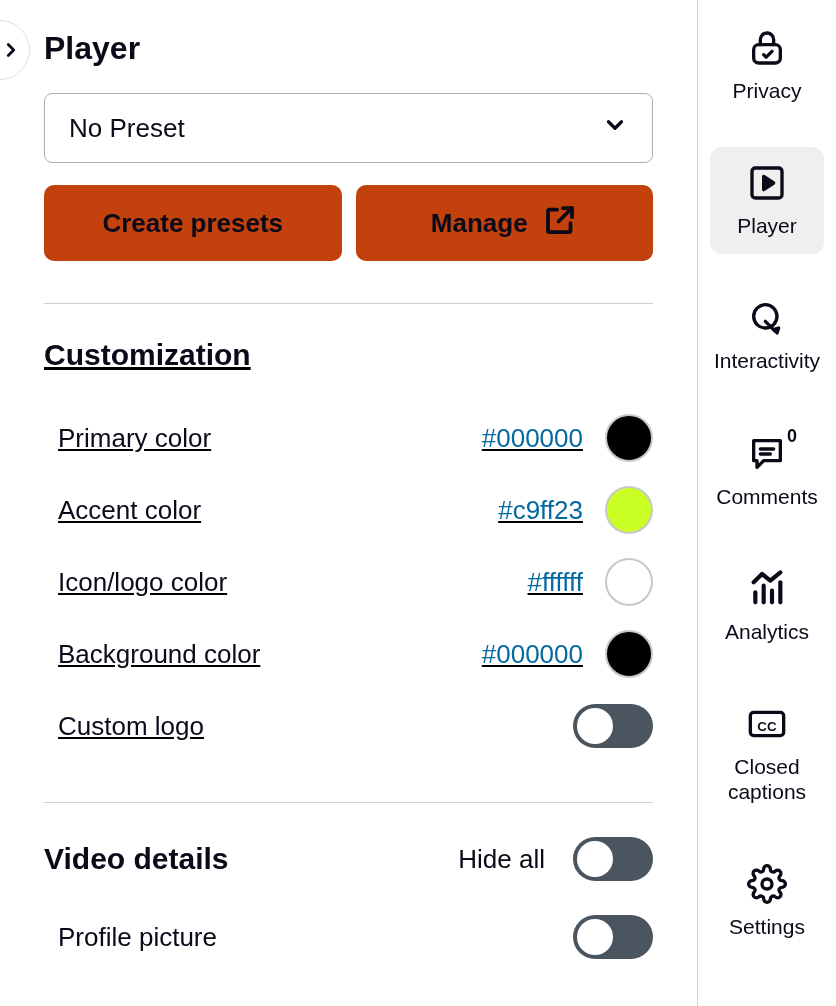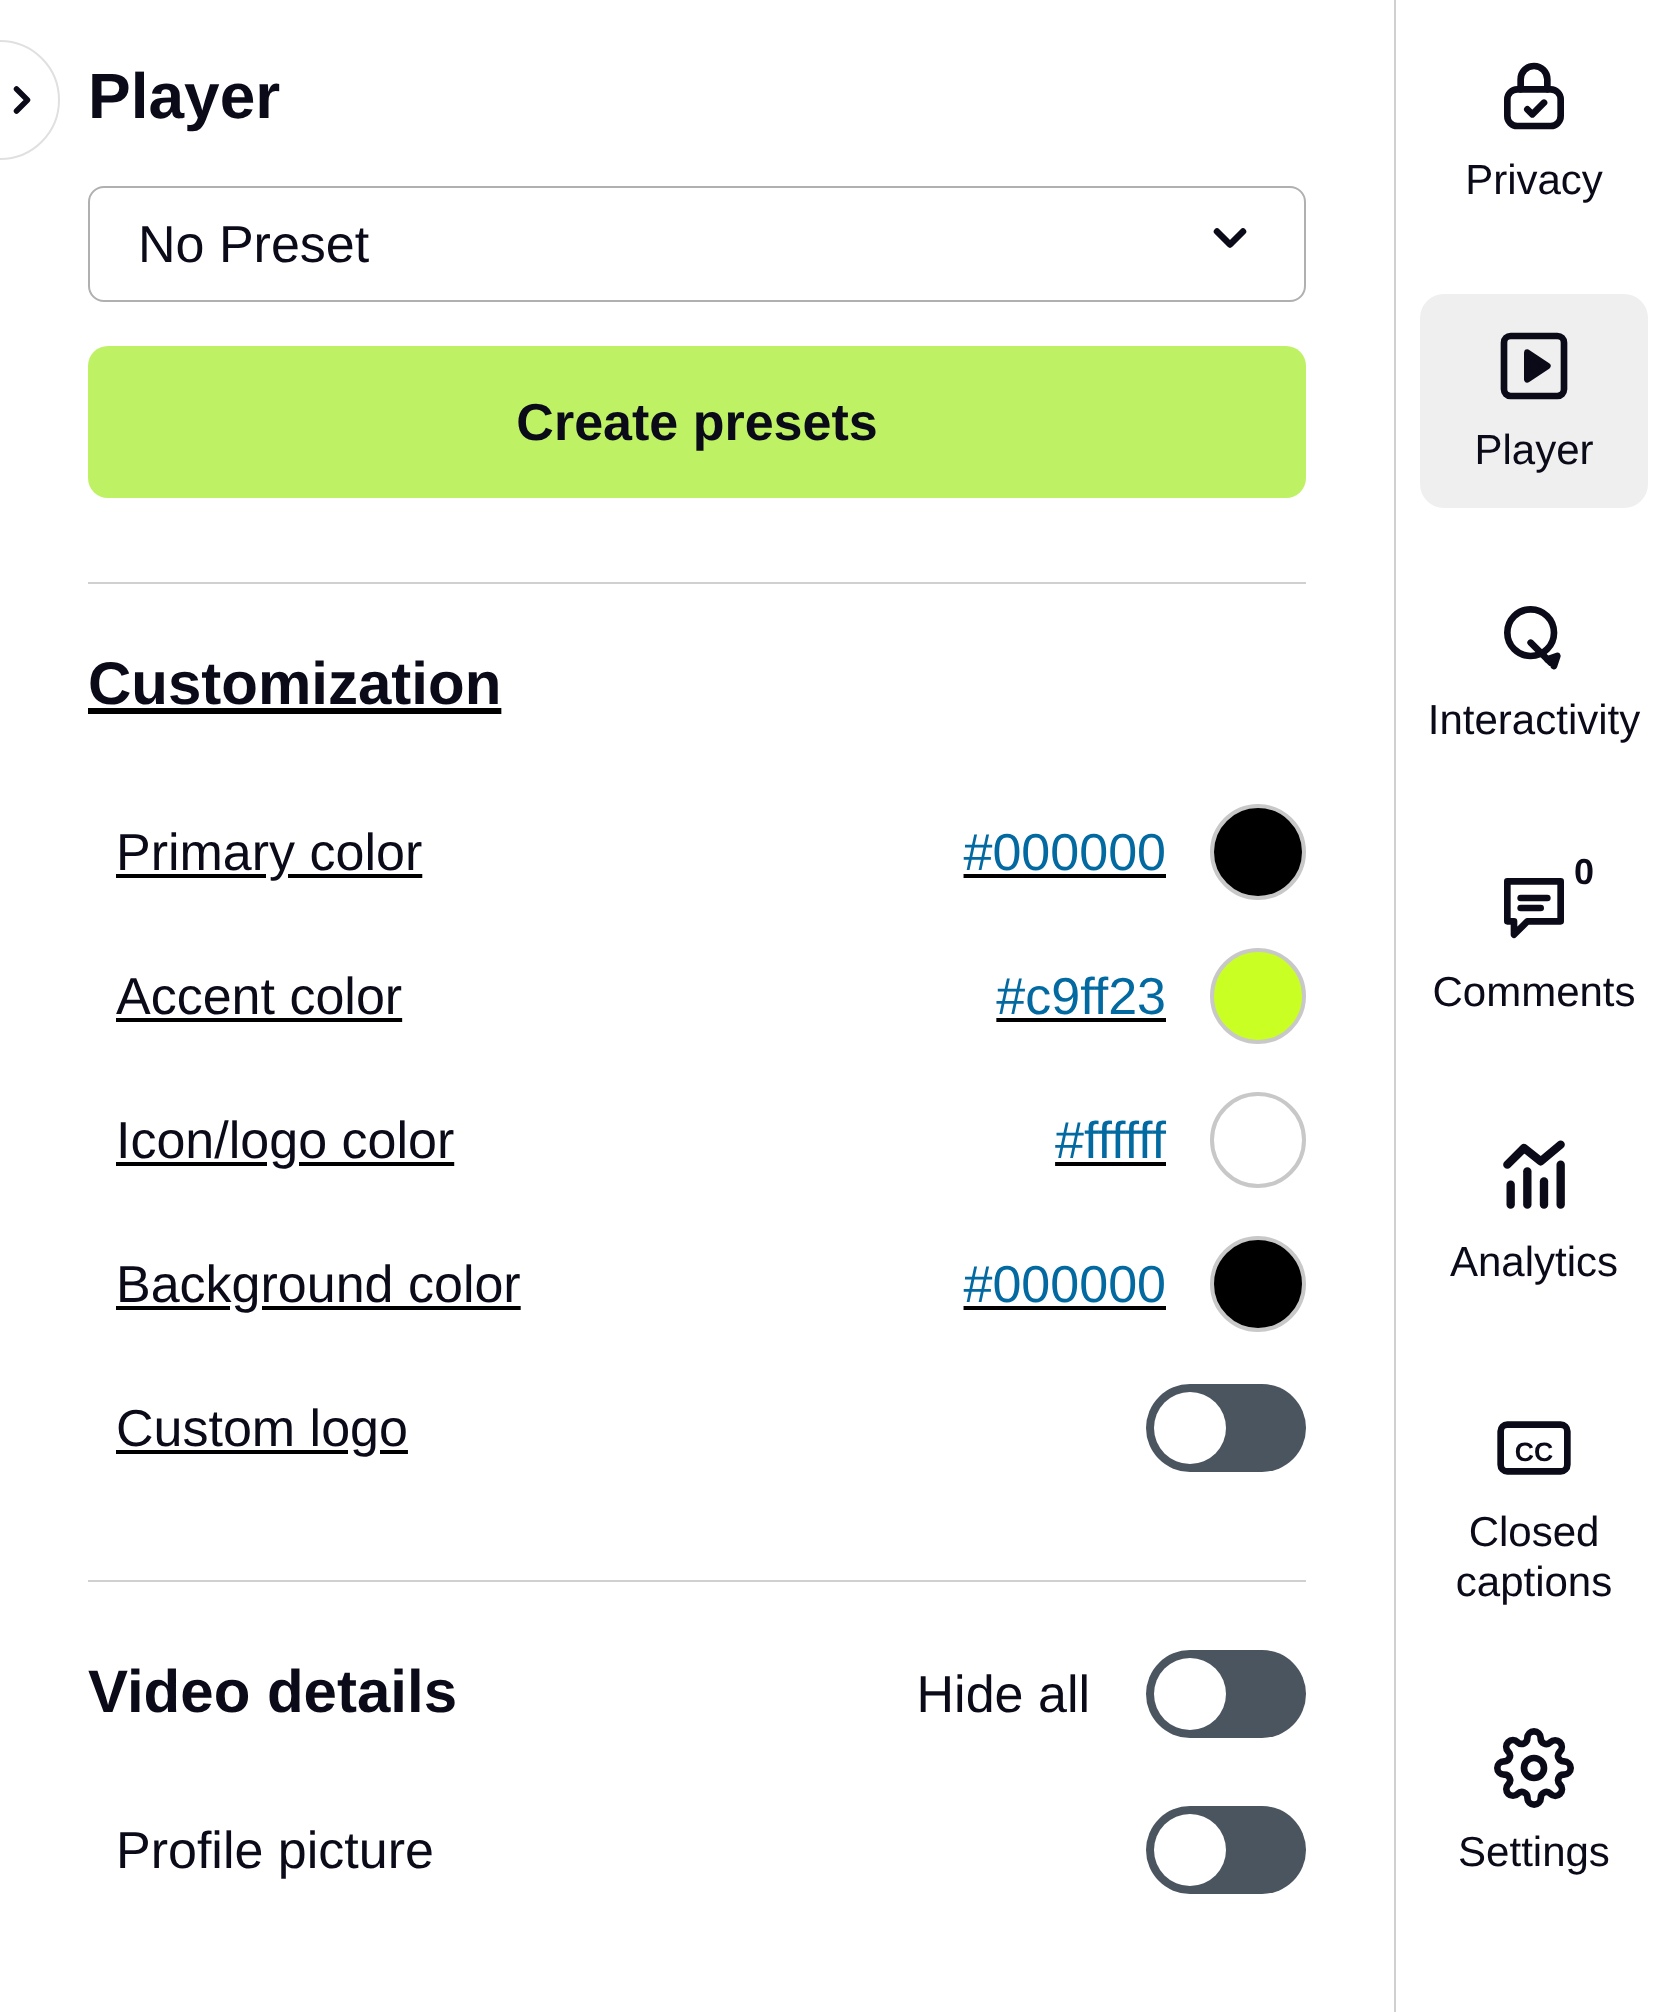--- a/index.html
+++ b/index.html
@@ -34,21 +34,21 @@
       padding-left: 12px;
     }
     .page-title {
       font-size: 32px;
       font-weight: 700;
       color: #0a0a18;
       margin-bottom: 26px;
     }
     .preset-select {
       width: 100%;
-      height: 58px;
+      height: 70px;
       border: 1px solid #b0b0b0;
       border-radius: 8px;
       background: #fff;
       display: flex;
       align-items: center;
       justify-content: space-between;
       padding: 0 24px;
       font-size: 26px;
       color: #0a0a18;
       margin-bottom: 22px;
@@ -59,21 +59,21 @@
       font-weight: 700;
     }
     .preset-buttons {
       display: flex;
       gap: 14px;
       margin-bottom: 42px;
     }
     .btn {
       flex: 1;
       height: 76px;
-      background: #bef264;
+      background: #c2410c;
       border: none;
       border-radius: 10px;
       font-size: 26px;
       font-weight: 700;
       color: #0a0a18;
       display: flex;
       align-items: center;
       justify-content: center;
       gap: 14px;
       cursor: pointer;
@@ -208,20 +208,30 @@
       <svg viewBox="0 0 24 24" width="26" height="26" fill="none" stroke="#0a0a18" stroke-width="3" stroke-linecap="round" stroke-linejoin="round">
           <polyline points="6 9 12 15 18 9"></polyline>
         </svg>
     </span>
   </div>
 
   <div class="preset-buttons">
     <button class="btn">
       <span>Create presets</span>
     </button>
+    <button class="btn">
+      <span>Manage</span>
+      <span class="external-icon">
+        <svg viewBox="0 0 24 24" fill="none" stroke="#0a0a18" stroke-width="2.5" stroke-linecap="round" stroke-linejoin="round">
+            <path d="M14 4h6v6"></path>
+            <path d="M20 4l-9 9"></path>
+            <path d="M19 14v5a1 1 0 0 1-1 1H5a1 1 0 0 1-1-1V6a1 1 0 0 1 1-1h5"></path>
+          </svg>
+      </span>
+    </button>
   </div>
 
   <div class="divider"></div>
 
   <div class="customization-block">
     <h2 class="section-title">Customization</h2>
 
     <div class="row">
       <span class="row-label">Primary color</span>
       <div class="row-right">

